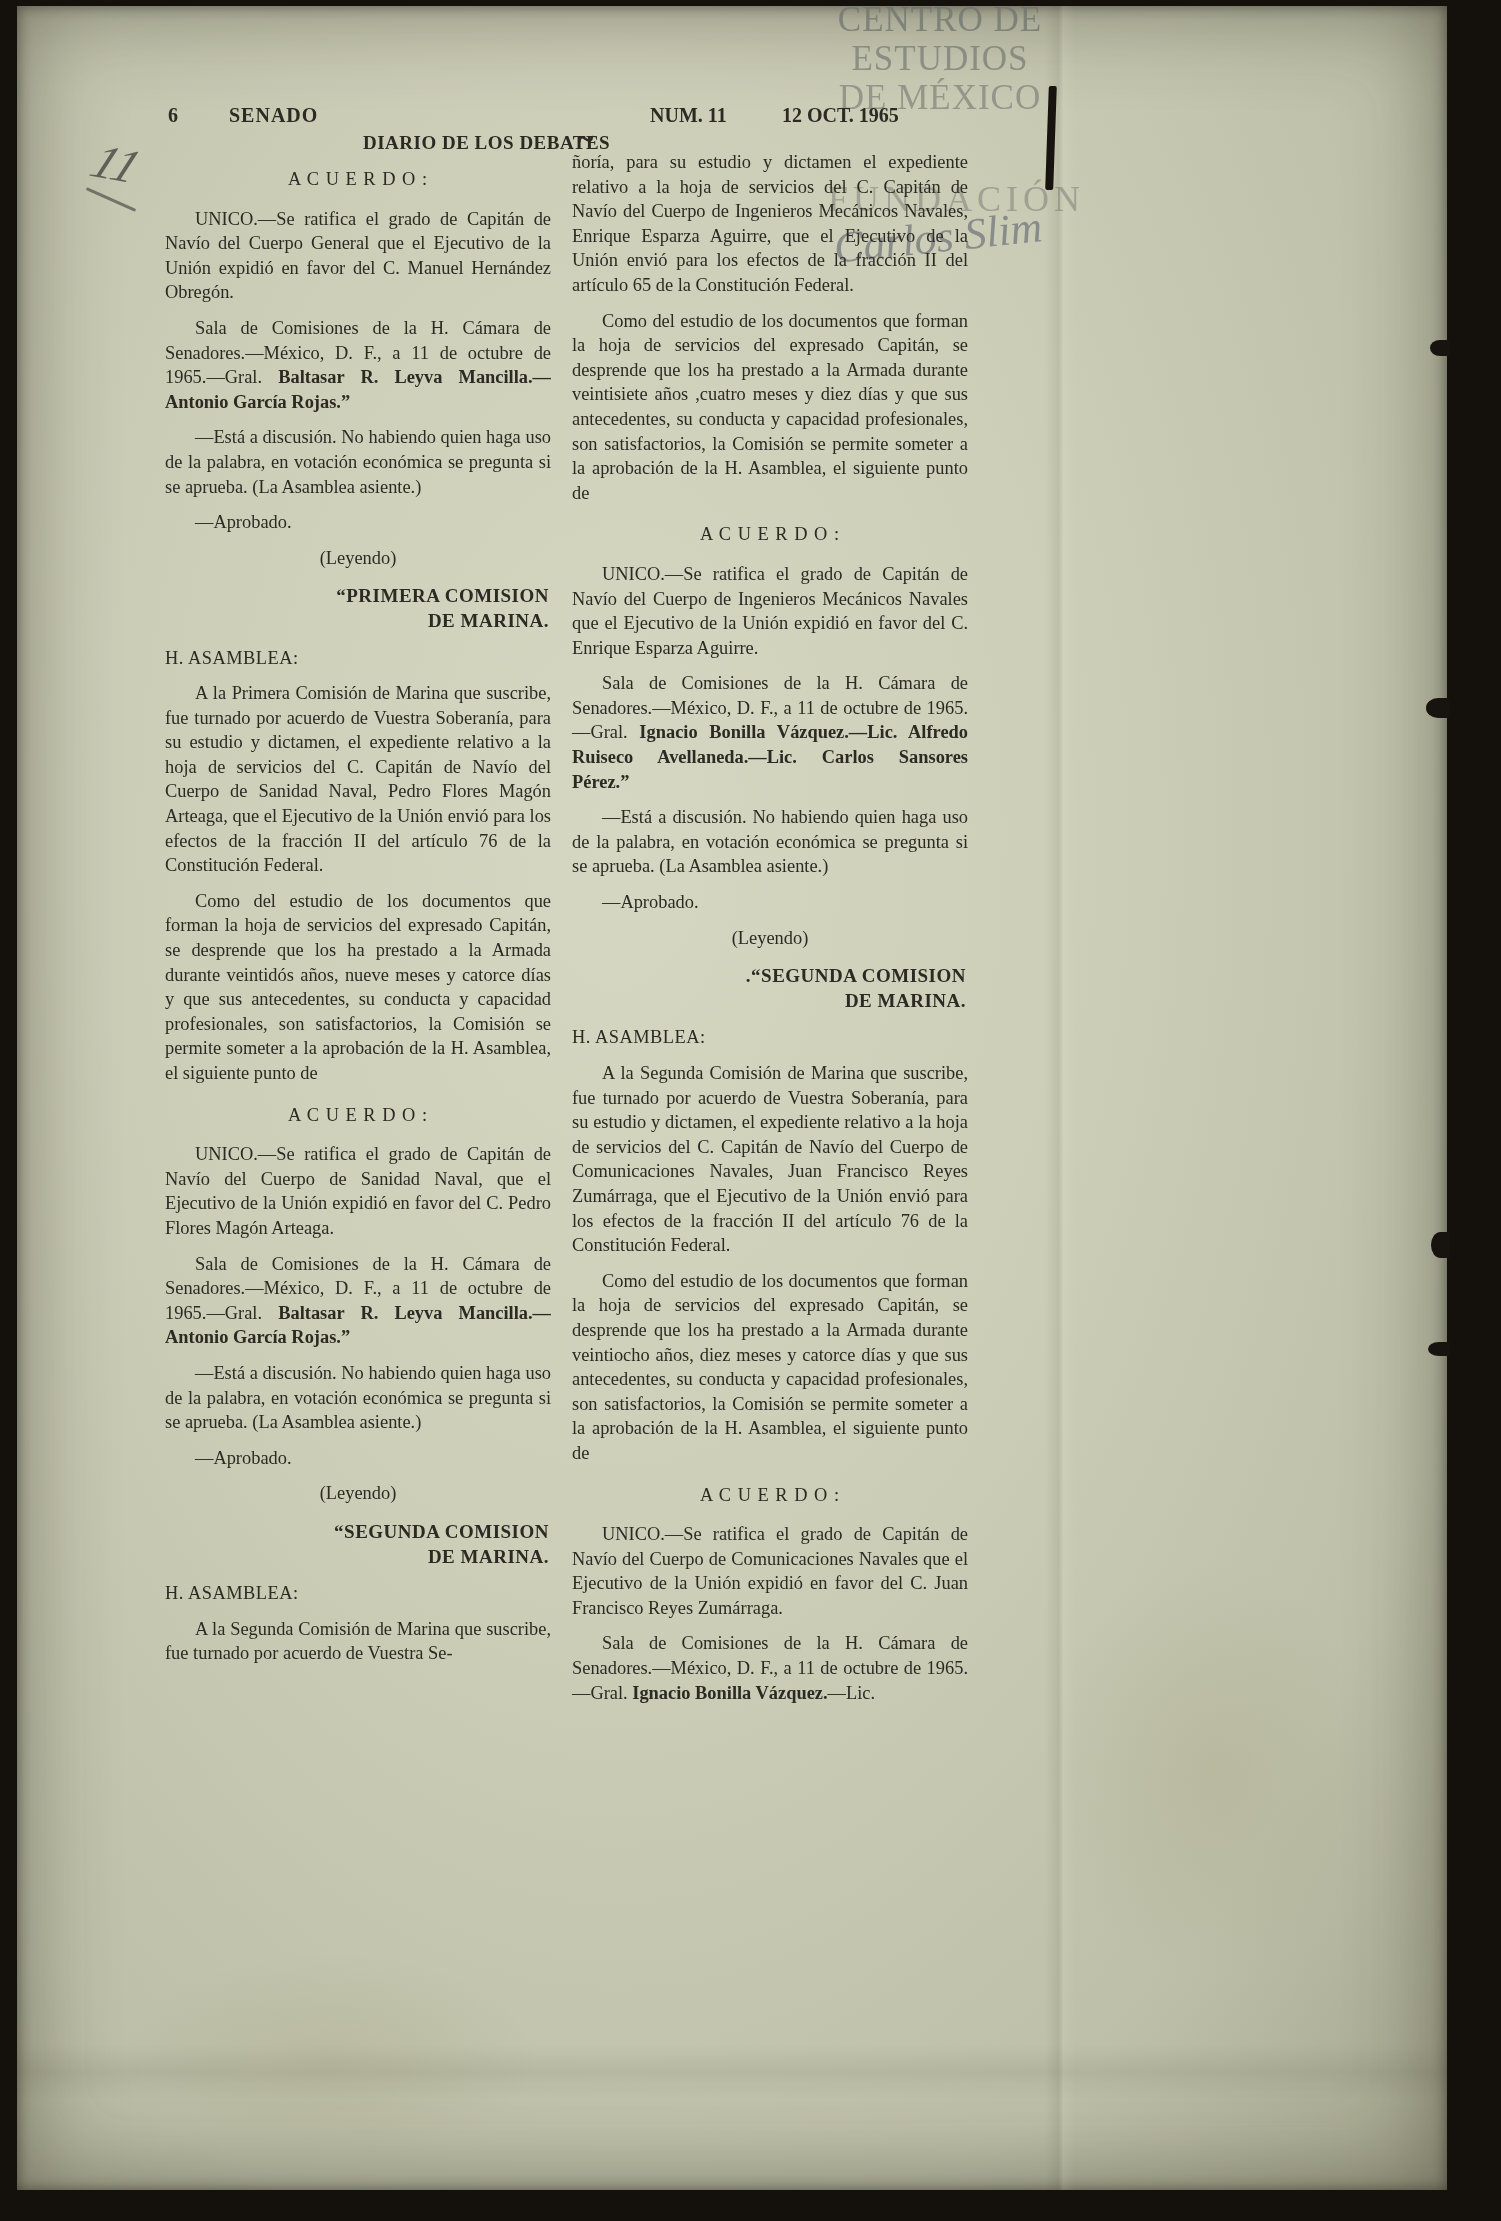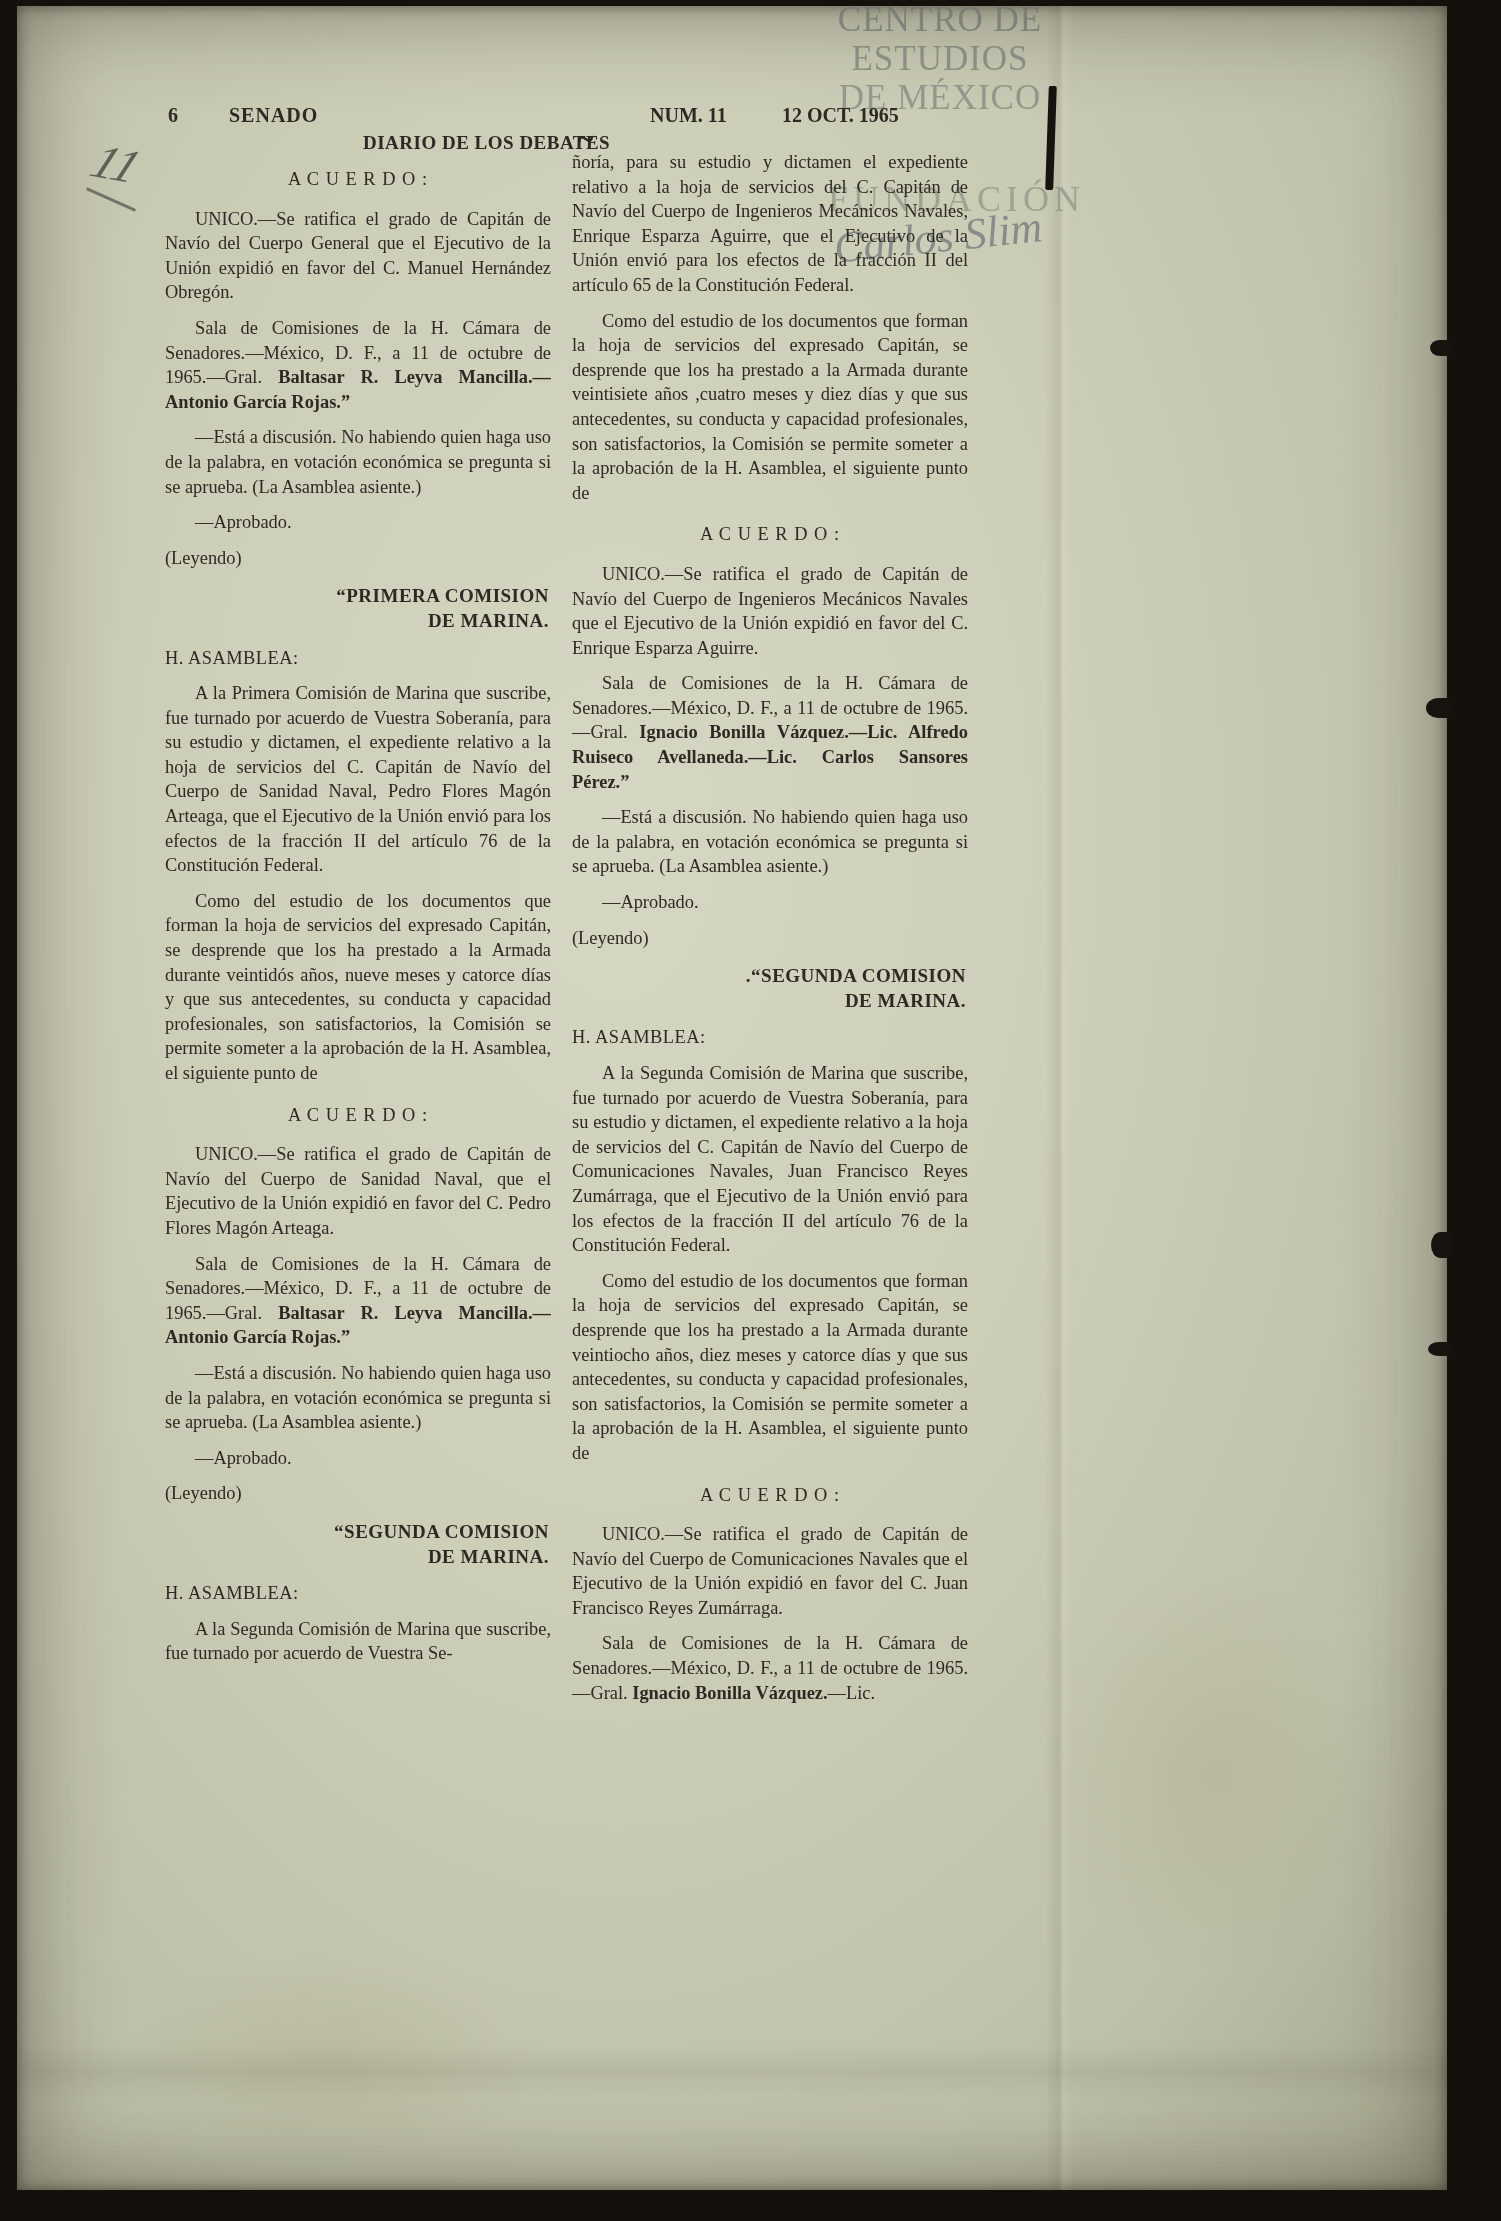--- a/index.html
+++ b/index.html
@@ -63,21 +63,21 @@
     color: #2d2a24;
     -webkit-hyphens: auto; hyphens: auto;
   }
   #col-left  { left: 165px; width: 386px; }
   #col-right { left: 572px; width: 396px; }
 
   .blk { margin: 0 0 11px; text-align: justify; text-indent: 30px; }
   .blk:first-child { margin-top: 0; }
   .blk.cont { text-indent: 0; }
   .blk.acuerdo { text-align: center; text-indent: 0; margin: 17px 0 15px; letter-spacing: 1px; }
-  .blk.center { text-align: left; text-indent: 0; }
+  .blk.center { text-align: center; text-indent: 0; }
   .blk.comision {
     text-align: right; text-indent: 0; font-weight: bold;
     white-space: pre-line; margin: 14px 0 12px;
     font-size: 19px; letter-spacing: 0.5px; padding-right: 2px;
   }
   .blk.asamblea { text-indent: 0; letter-spacing: 0.5px; }
   .bold { font-weight: bold; }
 
   
   .watermark {

